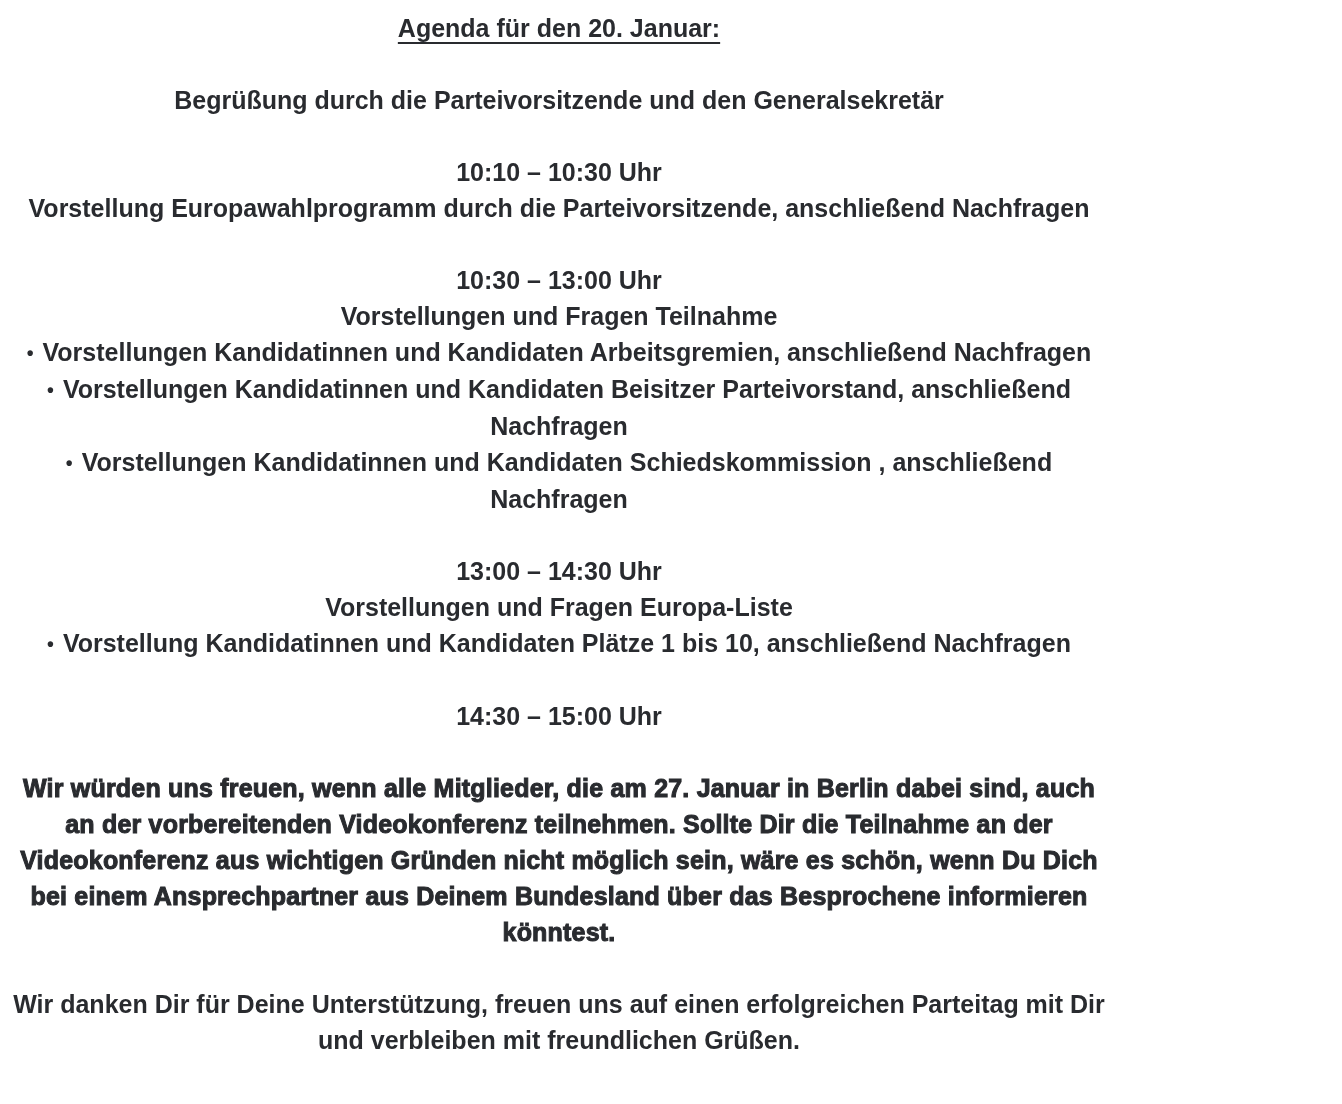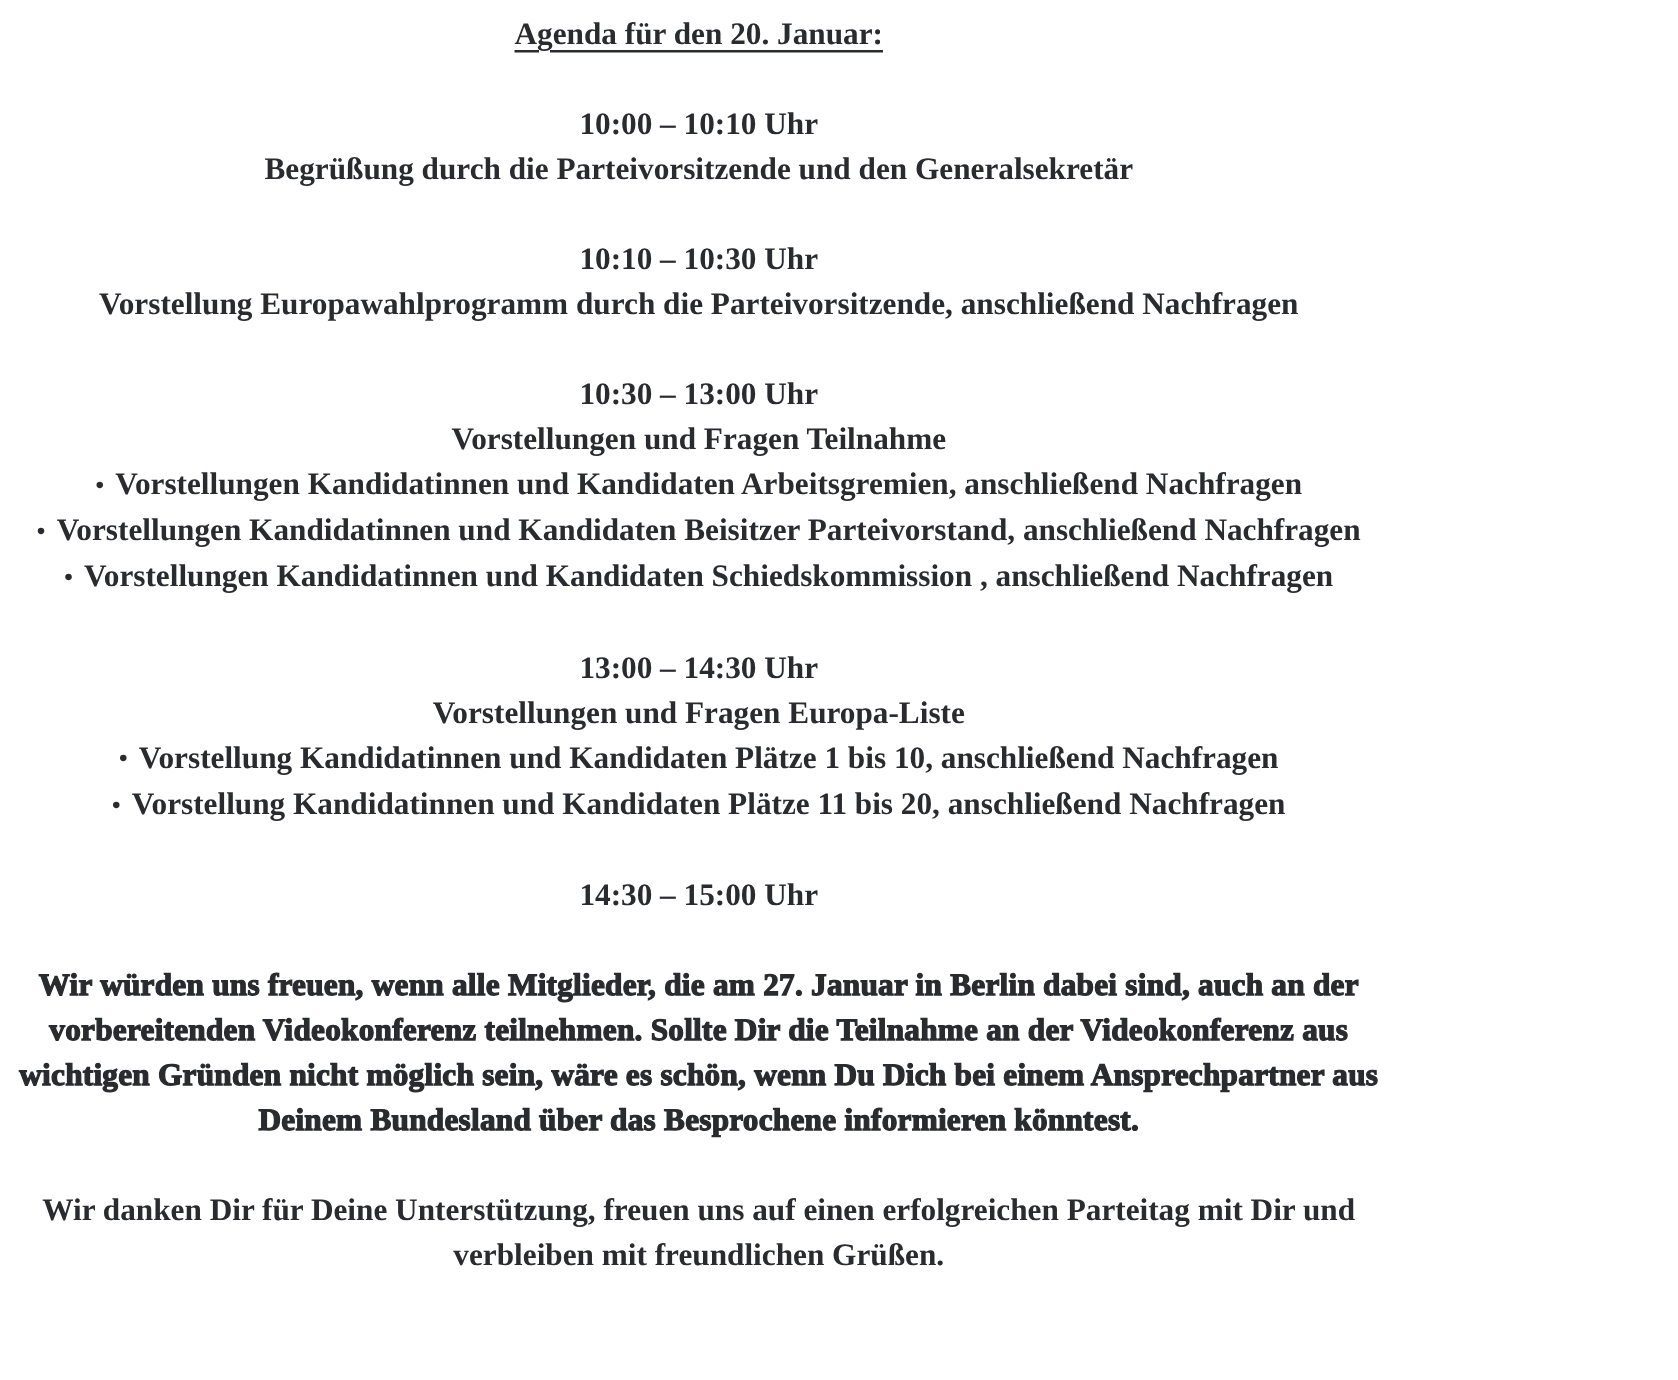--- a/index.html
+++ b/index.html
@@ -5,21 +5,21 @@
   html, body {
     margin: 0;
     padding: 0;
     background: #ffffff;
   }
   .doc {
     box-sizing: border-box;
     width: 1126px;
     min-height: 1104px;
     padding: 10px 16px 0 8px;
-    font-family: Liberation Serif, serif;
+    font-family: Liberation Sans, sans-serif;
     font-weight: 700;
     font-size: 25px;
     line-height: 36px;
     text-align: center;
     color: #292b2f;
   }
   .doc-title {
     margin: 0 0 36px 0;
     font-size: 25px;
     font-weight: 700;
@@ -41,21 +41,20 @@
     letter-spacing: 0.2px;
   }
 </style>
 </head>
 <body style="background: rgb(255, 255, 255);">
 
 <main class="doc" style="color: rgb(41, 43, 47);">
   <h1 class="doc-title">Agenda für den 20. Januar:</h1>
   <div>
   <section class="section">
-    <div class="line time">10:00 – 10:10 Uhr</div>
     <div>
   <div class="line">Begrüßung durch die Parteivorsitzende und den Generalsekretär</div>
 </div>
   </section>
 
   <section class="section">
     <div class="line time">10:10 – 10:30 Uhr</div>
     <div>
   <div class="line">Vorstellung Europawahlprogramm durch die Parteivorsitzende, anschließend Nachfragen</div>
 </div>
@@ -75,21 +74,20 @@
 </div>
   </section>
 
   <section class="section">
     <div class="line time">13:00 – 14:30 Uhr</div>
     <div>
   <div class="line">Vorstellungen und Fragen Europa-Liste</div>
 
   <div class="line bullet-line"><span class="marker">•</span><span>Vorstellung Kandidatinnen und Kandidaten Plätze 1 bis 10, anschließend Nachfragen</span></div>
 
-  <div class="line bullet-line"><span class="marker">•</span><span>Vorstellung Kandidatinnen und Kandidaten Plätze 11 bis 20, anschließend Nachfragen</span></div>
 </div>
   </section>
 
   <section class="section">
     <div class="line time">14:30 – 15:00 Uhr</div>
   </section>
 </div>
   <p class="para heavy">Wir würden uns freuen, wenn alle Mitglieder, die am 27. Januar in Berlin dabei sind, auch an der vorbereitenden Videokonferenz teilnehmen. Sollte Dir die Teilnahme an der Videokonferenz aus wichtigen Gründen nicht möglich sein, wäre es schön, wenn Du Dich bei einem Ansprechpartner aus Deinem Bundesland über das Besprochene informieren könntest.</p>
   <p class="para">Wir danken Dir für Deine Unterstützung, freuen uns auf einen erfolgreichen Parteitag mit Dir und verbleiben mit freundlichen Grüßen.</p>
 </main>

